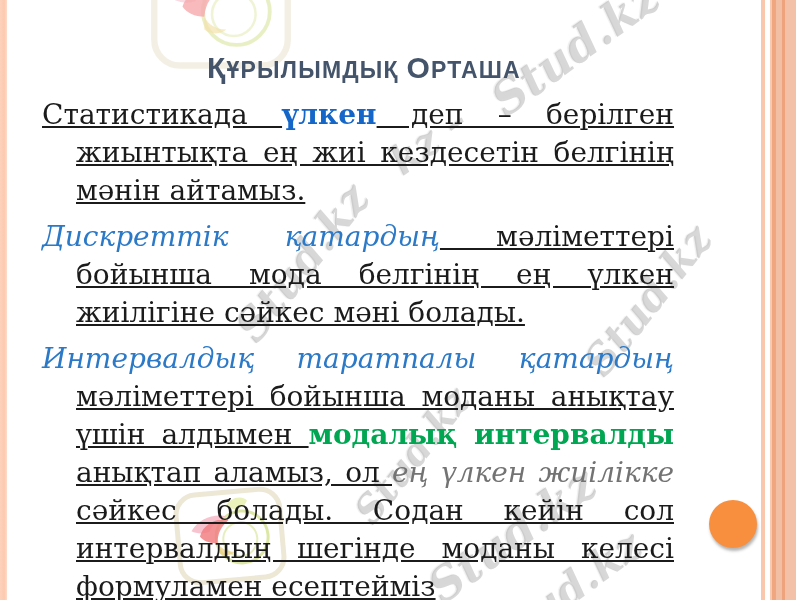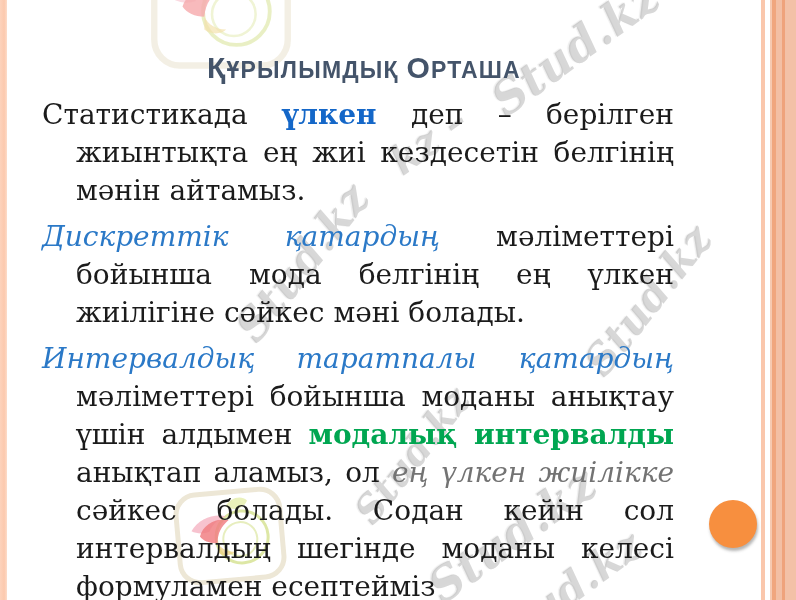--- a/index.html
+++ b/index.html
@@ -58,21 +58,21 @@
     font-size:28px;
     line-height:38px;
     color:#1b1b1b;
   }
   .body-text p{
     margin:0 0 8px 0;
     text-align:justify;
     padding-left:34px;
     text-indent:-34px;
   }
-  .r-normal{color:#1b1b1b;}
+  .r-normal{color:#1b1b1b;text-decoration:underline;}
   .r-blue-bold{color:#1467c8;font-weight:bold;}
   .r-blue-italic{color:#2b79c7;font-style:italic;}
   .r-green-bold-italic{color:#00a651;font-weight:bold;}
   .r-green-italic{color:#737373;font-style:italic;}
   
   .orange-circle{
     position:absolute;left:709px;top:500px;width:48px;height:48px;
     border-radius:50%;
     background:#f78f3f;
     box-shadow:1px 3px 3px rgba(90,90,90,0.45);

